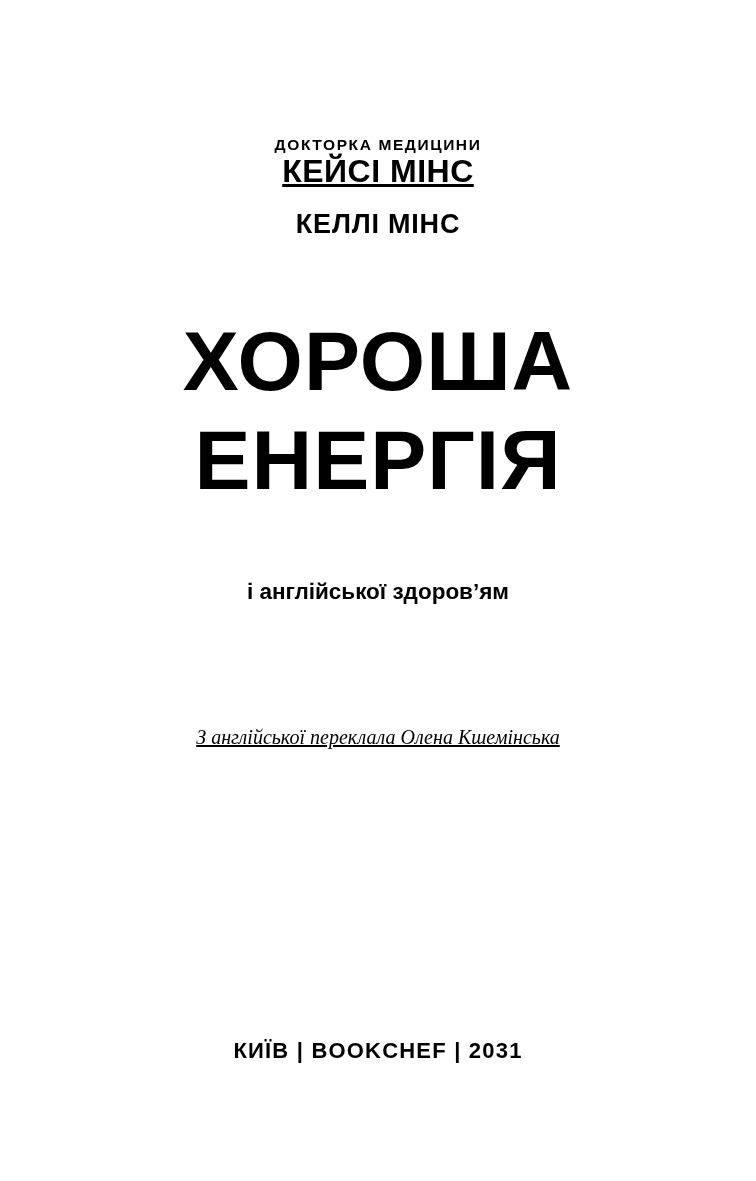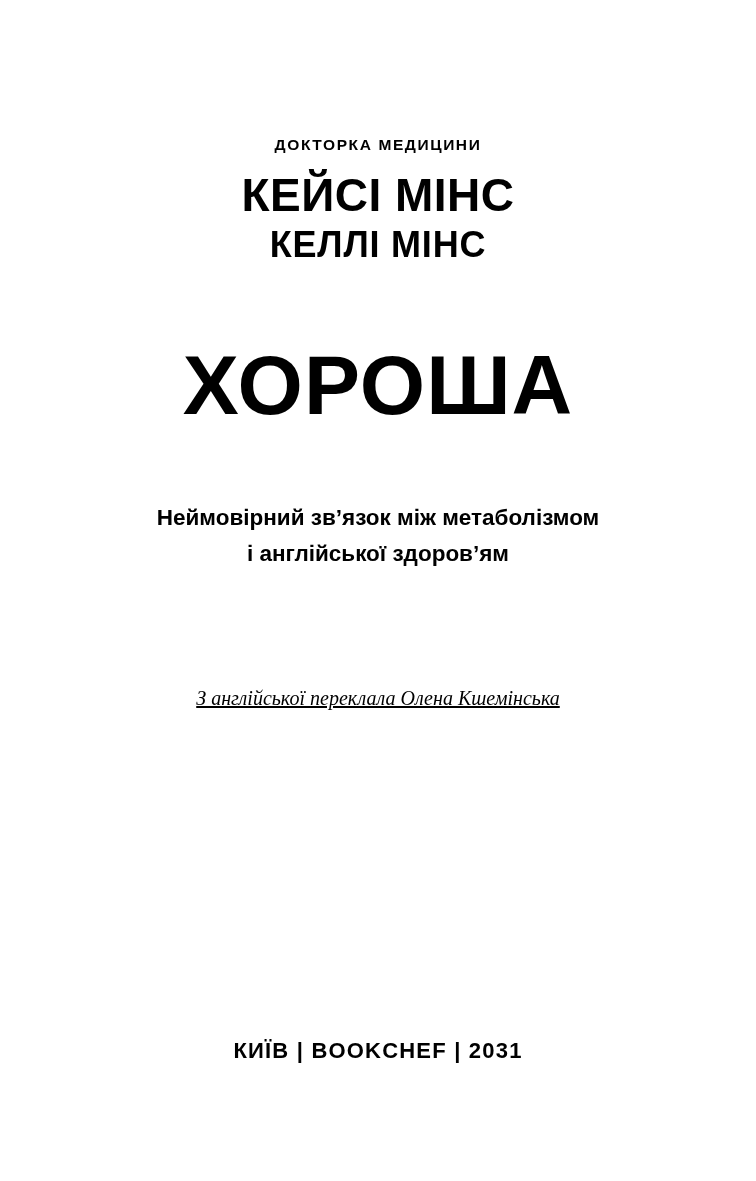--- a/index.html
+++ b/index.html
@@ -35,34 +35,34 @@
 
   .credential {
     font-size: 15.5px;
     font-weight: 700;
     letter-spacing: 1.6px;
     line-height: 1.2;
     color: #000;
   }
 
   .author-primary {
-    font-size: 46px;
+    font-size: 32px;
     font-weight: 700;
     letter-spacing: 0.5px;
     line-height: 1.05;
-    margin-top: 16px;
     color: #000;
+    text-decoration: underline;
   }
 
   .author-secondary {
-    font-size: 36px;
+    font-size: 27px;
     font-weight: 700;
     letter-spacing: 0.8px;
     line-height: 1.1;
-    margin-top: 6px;
+    margin-top: 22px;
     color: #000;
   }
 
   .book-title {
     margin-top: 72px;
     text-align: center;
     width: 100%;
   }
 
   .title-line {
@@ -117,24 +117,24 @@
 <div class="page">
 
   <div class="author-block">
     <div class="credential">ДОКТОРКА МЕДИЦИНИ</div>
     <div class="author-primary">КЕЙСІ МІНС</div>
     <div class="author-secondary">КЕЛЛІ МІНС</div>
   </div>
 
   <div class="book-title">
     <div class="title-line">ХОРОША</div>
+    <div class="title-line">ЕНЕРГІЯ</div>
   </div>
 
   <div class="subtitle">
-    <span class="subtitle-line">Неймовірний зв’язок між метаболізмом</span>
     <span class="subtitle-line">і англійської здоров’ям</span>
   </div>
 
   <div class="translator">З англійської переклала Олена Кшемінська</div>
 
   <div class="imprint">КИЇВ | BOOKCHEF | 2031</div>
 
 </div>
 
 </body></html>

